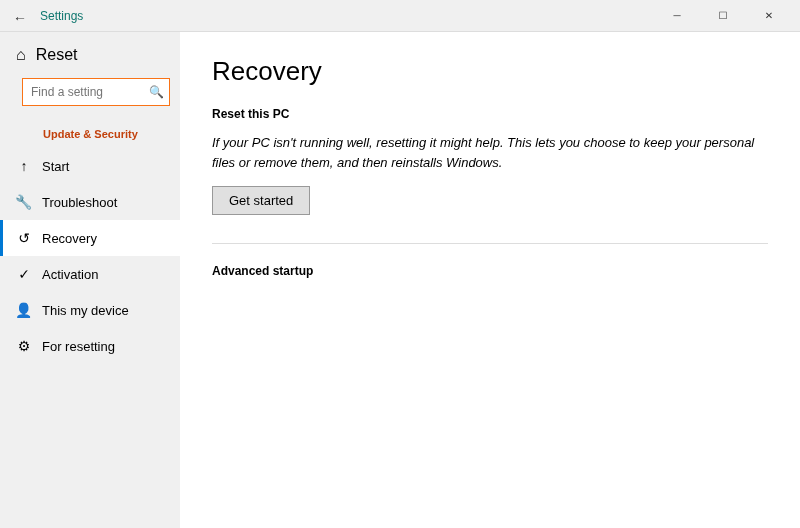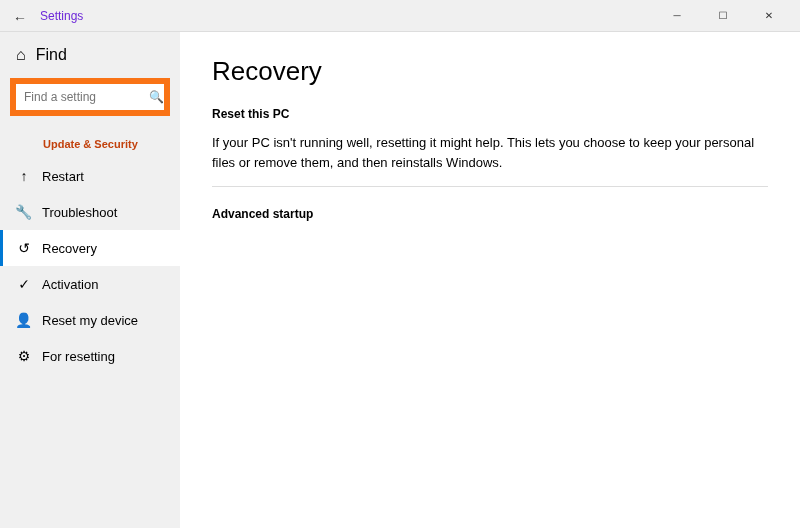--- a/index.html
+++ b/index.html
@@ -29,21 +29,21 @@
       display: flex;
       align-items: center;
       justify-content: center;
       cursor: pointer;
       font-size: 14px;
       color: #333;
       margin-right: 8px;
     }
     .titlebar-title {
       font-size: 12px;
-      color: #6d28d9;
+      color: #0f766e;
       flex: 1;
     }
     .titlebar-controls {
       display: flex;
       gap: 0;
     }
     .titlebar-btn {
       width: 46px;
       height: 32px;
       display: flex;
@@ -88,25 +88,26 @@
 
     .search-box {
       margin: 0 10px 10px 10px;
       position: relative;
       display: flex;
       align-items: center;
     }
     .search-box input {
       width: 100%;
       padding: 6px 28px 6px 8px;
-      border: 6px solid #f97316;
+      border: 1px solid #f97316;
       background: #fff;
       font-size: 12px;
       outline: none;
       color: #1d4ed8;
+      margin-left: 12px;
     }
     .search-icon-box {
       position: absolute;
       right: 6px;
       color: #666;
       font-size: 12px;
     }
 
     .nav-item {
       display: flex;
@@ -153,20 +154,21 @@
       font-weight: 600;
       color: #000;
       margin-bottom: 12px;
     }
 
     .section-desc {
       font-size: 13px;
       color: #000;
       line-height: 1.5;
       margin-bottom: 14px;
+      font-style: italic;
     }
 
     .action-btn {
       padding: 6px 16px;
       background: #e0e0e0;
       border: 1px solid #999;
       font-size: 13px;
       cursor: pointer;
       color: #000;
       margin-bottom: 28px;
@@ -198,62 +200,63 @@
     </div>
   </div>
 </div>
 
 <div class="main">
 
   <div class="sidebar">
 
     <div class="sidebar-home">
       <span class="icon">⌂</span>
-      <span>Find</span>
+      <span>Reset</span>
     </div>
 
     <div class="search-box">
       <input type="text" placeholder="Find a setting" style="">
       <span class="search-icon-box">🔍</span>
     </div>
 
     <div class="sidebar-section-title">Update &amp; Security</div>
 
     <div class="nav-item">
       <span class="icon">↑</span>
-      <span>Restart</span>
+      <span>Start</span>
     </div>
     <div class="nav-item">
       <span class="icon">🔧</span>
       <span>Troubleshoot</span>
     </div>
     <div class="nav-item active">
       <span class="icon">↺</span>
       <span>Recovery</span>
     </div>
     <div class="nav-item">
       <span class="icon">✓</span>
       <span>Activation</span>
     </div>
     <div class="nav-item">
       <span class="icon">👤</span>
-      <span>Reset my device</span>
+      <span>This my device</span>
     </div>
     <div class="nav-item">
       <span class="icon">⚙</span>
       <span>For resetting</span>
     </div>
   </div>
 
   <div class="content">
     <div class="content-title">Recovery</div>
 
     
     <div class="section-title">Reset this PC</div>
     <div class="section-desc">If your PC isn't running well, resetting it might help. This lets you choose to keep your personal files or remove them, and then reinstalls Windows.</div>
+    <button class="action-btn">Get started</button>
 
     <hr class="divider">
 
     
     <div class="section-title">Advanced startup</div>
   </div>
 
 </div>
 
 </body></html>

